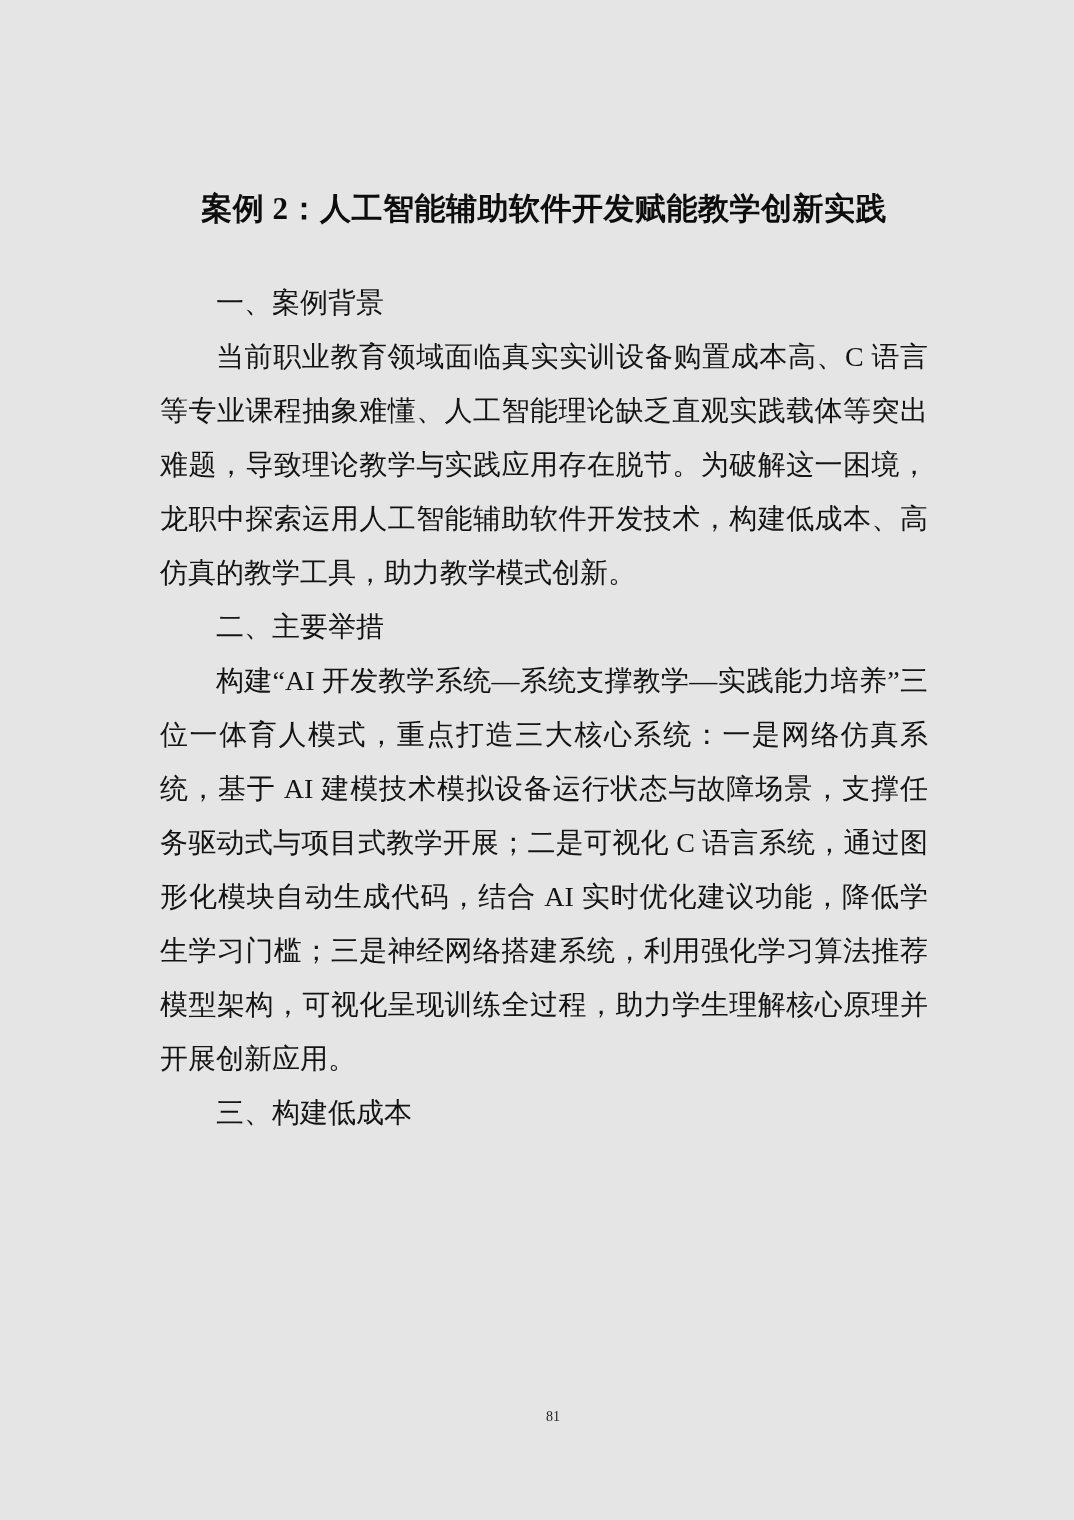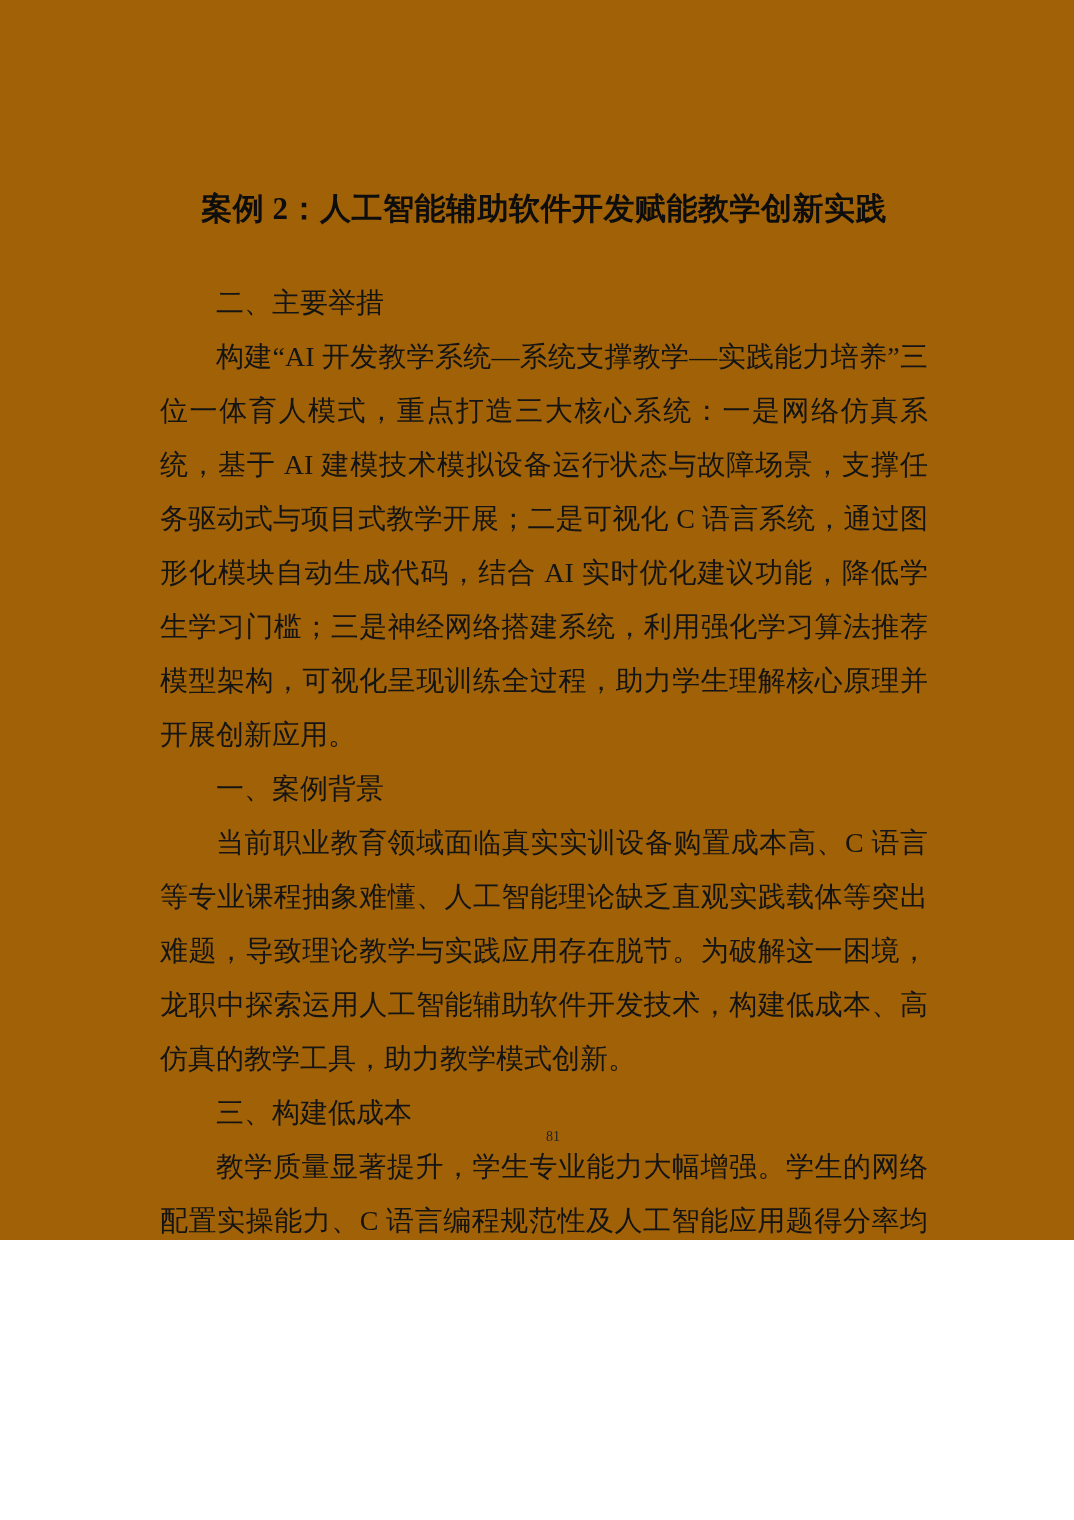--- a/index.html
+++ b/index.html
@@ -4,22 +4,22 @@
 <style>
   * { margin: 0; padding: 0; box-sizing: border-box; }
 
   html, body {
     background: #ffffff;
   }
 
   .page {
     position: relative;
     width: 1074px;
-    height: 1240px;
-    background: #a16207;
+    height: 1520px;
+    background: #e5e5e5;
     color: #141414;
     font-family: "Liberation Serif", "DejaVu Serif", serif;
     overflow: hidden;
     padding-left: 24px;
   }
 
   .content {
     position: absolute;
     top: 186px;
     left: 160px;
@@ -66,31 +66,30 @@
 </head>
 <body>
 
 <div class="page">
 
   <div class="content">
 
     <h1 class="doc-title">案例 2：人工智能辅助软件开发赋能教学创新实践</h1>
 
     <section>
+      <h2 class="section-heading">一、案例背景</h2>
+      <p class="paragraph">当前职业教育领域面临真实实训设备购置成本高、C 语言等专业课程抽象难懂、人工智能理论缺乏直观实践载体等突出难题，导致理论教学与实践应用存在脱节。为破解这一困境，龙职中探索运用人工智能辅助软件开发技术，构建低成本、高仿真的教学工具，助力教学模式创新。</p>
+    </section>
+
+    <section>
       <h2 class="section-heading">二、主要举措</h2>
       <p class="paragraph">构建“AI 开发教学系统—系统支撑教学—实践能力培养”三位一体育人模式，重点打造三大核心系统：一是网络仿真系统，基于 AI 建模技术模拟设备运行状态与故障场景，支撑任务驱动式与项目式教学开展；二是可视化 C 语言系统，通过图形化模块自动生成代码，结合 AI 实时优化建议功能，降低学生学习门槛；三是神经网络搭建系统，利用强化学习算法推荐模型架构，可视化呈现训练全过程，助力学生理解核心原理并开展创新应用。</p>
     </section>
 
     <section>
-      <h2 class="section-heading">一、案例背景</h2>
-      <p class="paragraph">当前职业教育领域面临真实实训设备购置成本高、C 语言等专业课程抽象难懂、人工智能理论缺乏直观实践载体等突出难题，导致理论教学与实践应用存在脱节。为破解这一困境，龙职中探索运用人工智能辅助软件开发技术，构建低成本、高仿真的教学工具，助力教学模式创新。</p>
-    </section>
-
-    <section>
       <h2 class="section-heading">三、构建低成本</h2>
-      <p class="paragraph">教学质量显著提升，学生专业能力大幅增强。学生的网络配置实操能力、C 语言编程规范性及人工智能应用题得分率均实现大幅提升，能够独立开发小型应用程序并参与各类创新项</p>
     </section>
 
   </div>
 
   <div class="page-number">81</div>
 
 </div>
 
 </body></html>

